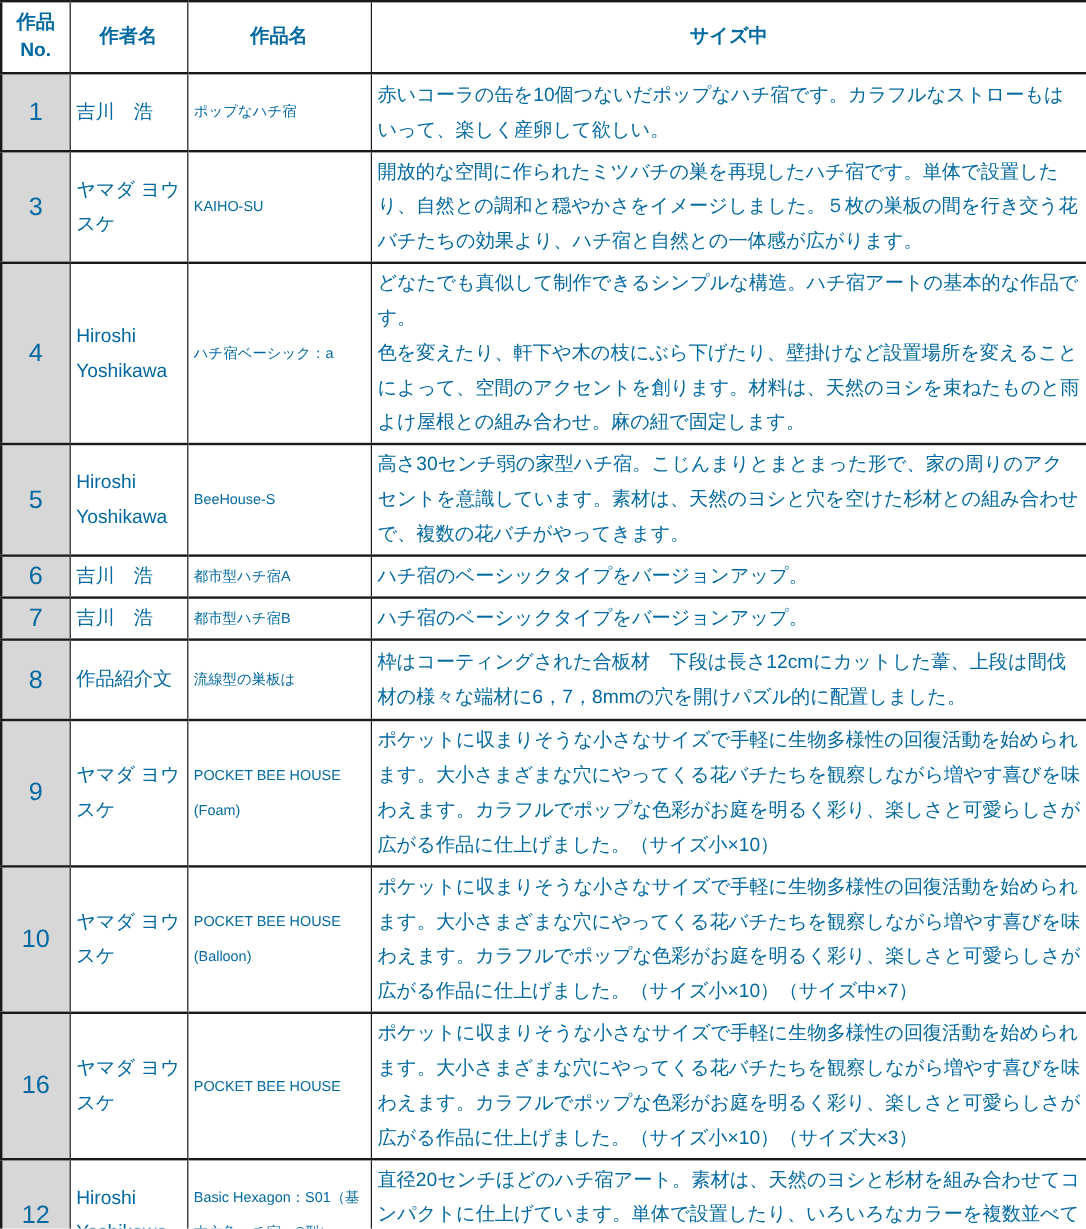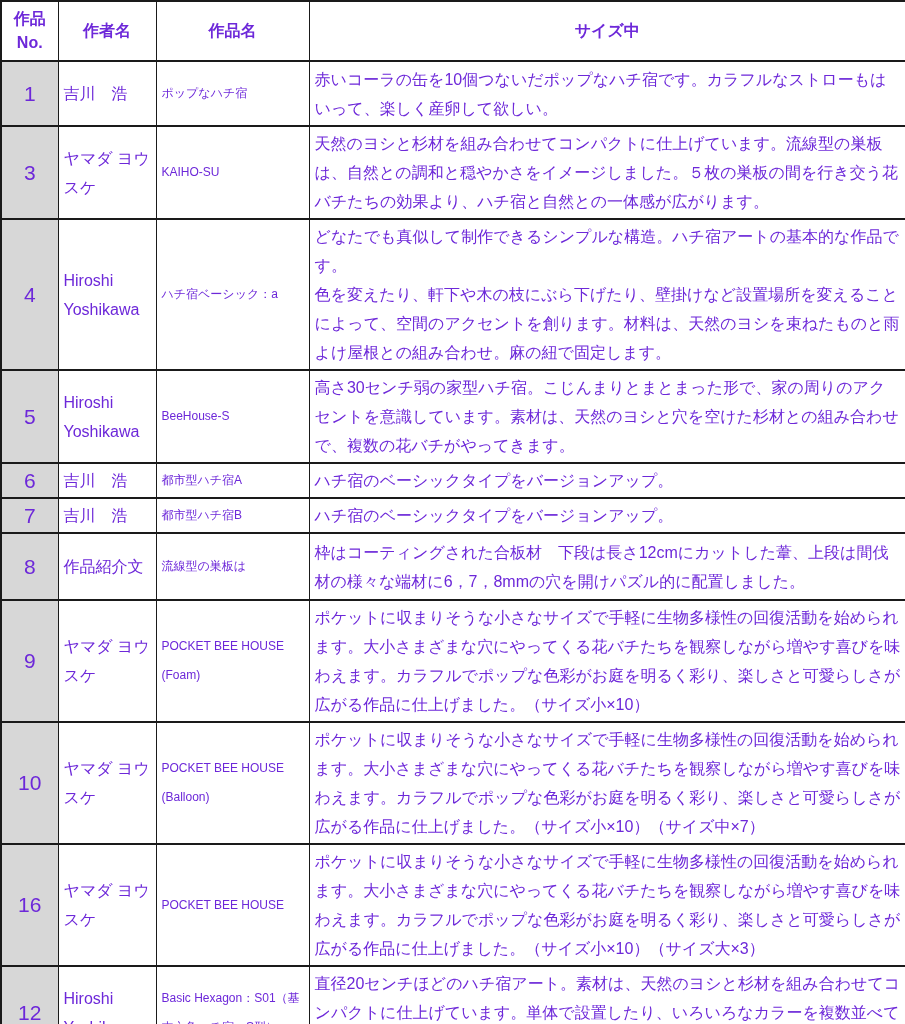--- a/index.html
+++ b/index.html
@@ -7,21 +7,21 @@
     padding: 0;
     background: #ffffff;
   }
   #page {
     position: relative;
     width: 905px;
     height: 1024px;
     overflow: hidden;
     background: #ffffff;
     font-family: "Liberation Sans", "DejaVu Sans", sans-serif;
-    color: #6d28d9;
+    color: #0369a1;
   }
   table.works {
     border-collapse: collapse;
     table-layout: fixed;
     width: 905px;
     border: 2px solid #1a1a1a;
   }
   table.works col.c-no     { width: 57px; }
   table.works col.c-author { width: 98px; }
   table.works col.c-title  { width: 153px; }
@@ -98,21 +98,21 @@
         <tr style="height: 65px;">
     <td class="no">1</td>
     <td class="author">吉川　浩</td>
     <td class="title">ポップなハチ宿</td>
     <td class="desc">赤いコーラの缶を10個つないだポップなハチ宿です。カラフルなストローもはいって、楽しく産卵して欲しい。</td>
   </tr>
         <tr style="height: 93px;">
     <td class="no">3</td>
     <td class="author">ヤマダ ヨウスケ</td>
     <td class="title">KAIHO-SU</td>
-    <td class="desc">天然のヨシと杉材を組み合わせてコンパクトに仕上げています。流線型の巣板は、自然との調和と穏やかさをイメージしました。５枚の巣板の間を行き交う花バチたちの効果より、ハチ宿と自然との一体感が広がります。</td>
+    <td class="desc">開放的な空間に作られたミツバチの巣を再現したハチ宿です。単体で設置したり、自然との調和と穏やかさをイメージしました。５枚の巣板の間を行き交う花バチたちの効果より、ハチ宿と自然との一体感が広がります。</td>
   </tr>
         <tr style="height: 144px;">
     <td class="no">4</td>
     <td class="author">Hiroshi Yoshikawa</td>
     <td class="title">ハチ宿ベーシック：a</td>
     <td class="desc">どなたでも真似して制作できるシンプルな構造。ハチ宿アートの基本的な作品です。
 色を変えたり、軒下や木の枝にぶら下げたり、壁掛けなど設置場所を変えることによって、空間のアクセントを創ります。材料は、天然のヨシを束ねたものと雨よけ屋根との組み合わせ。麻の紐で固定します。</td>
   </tr>
         <tr style="height: 91px;">
     <td class="no">5</td>

